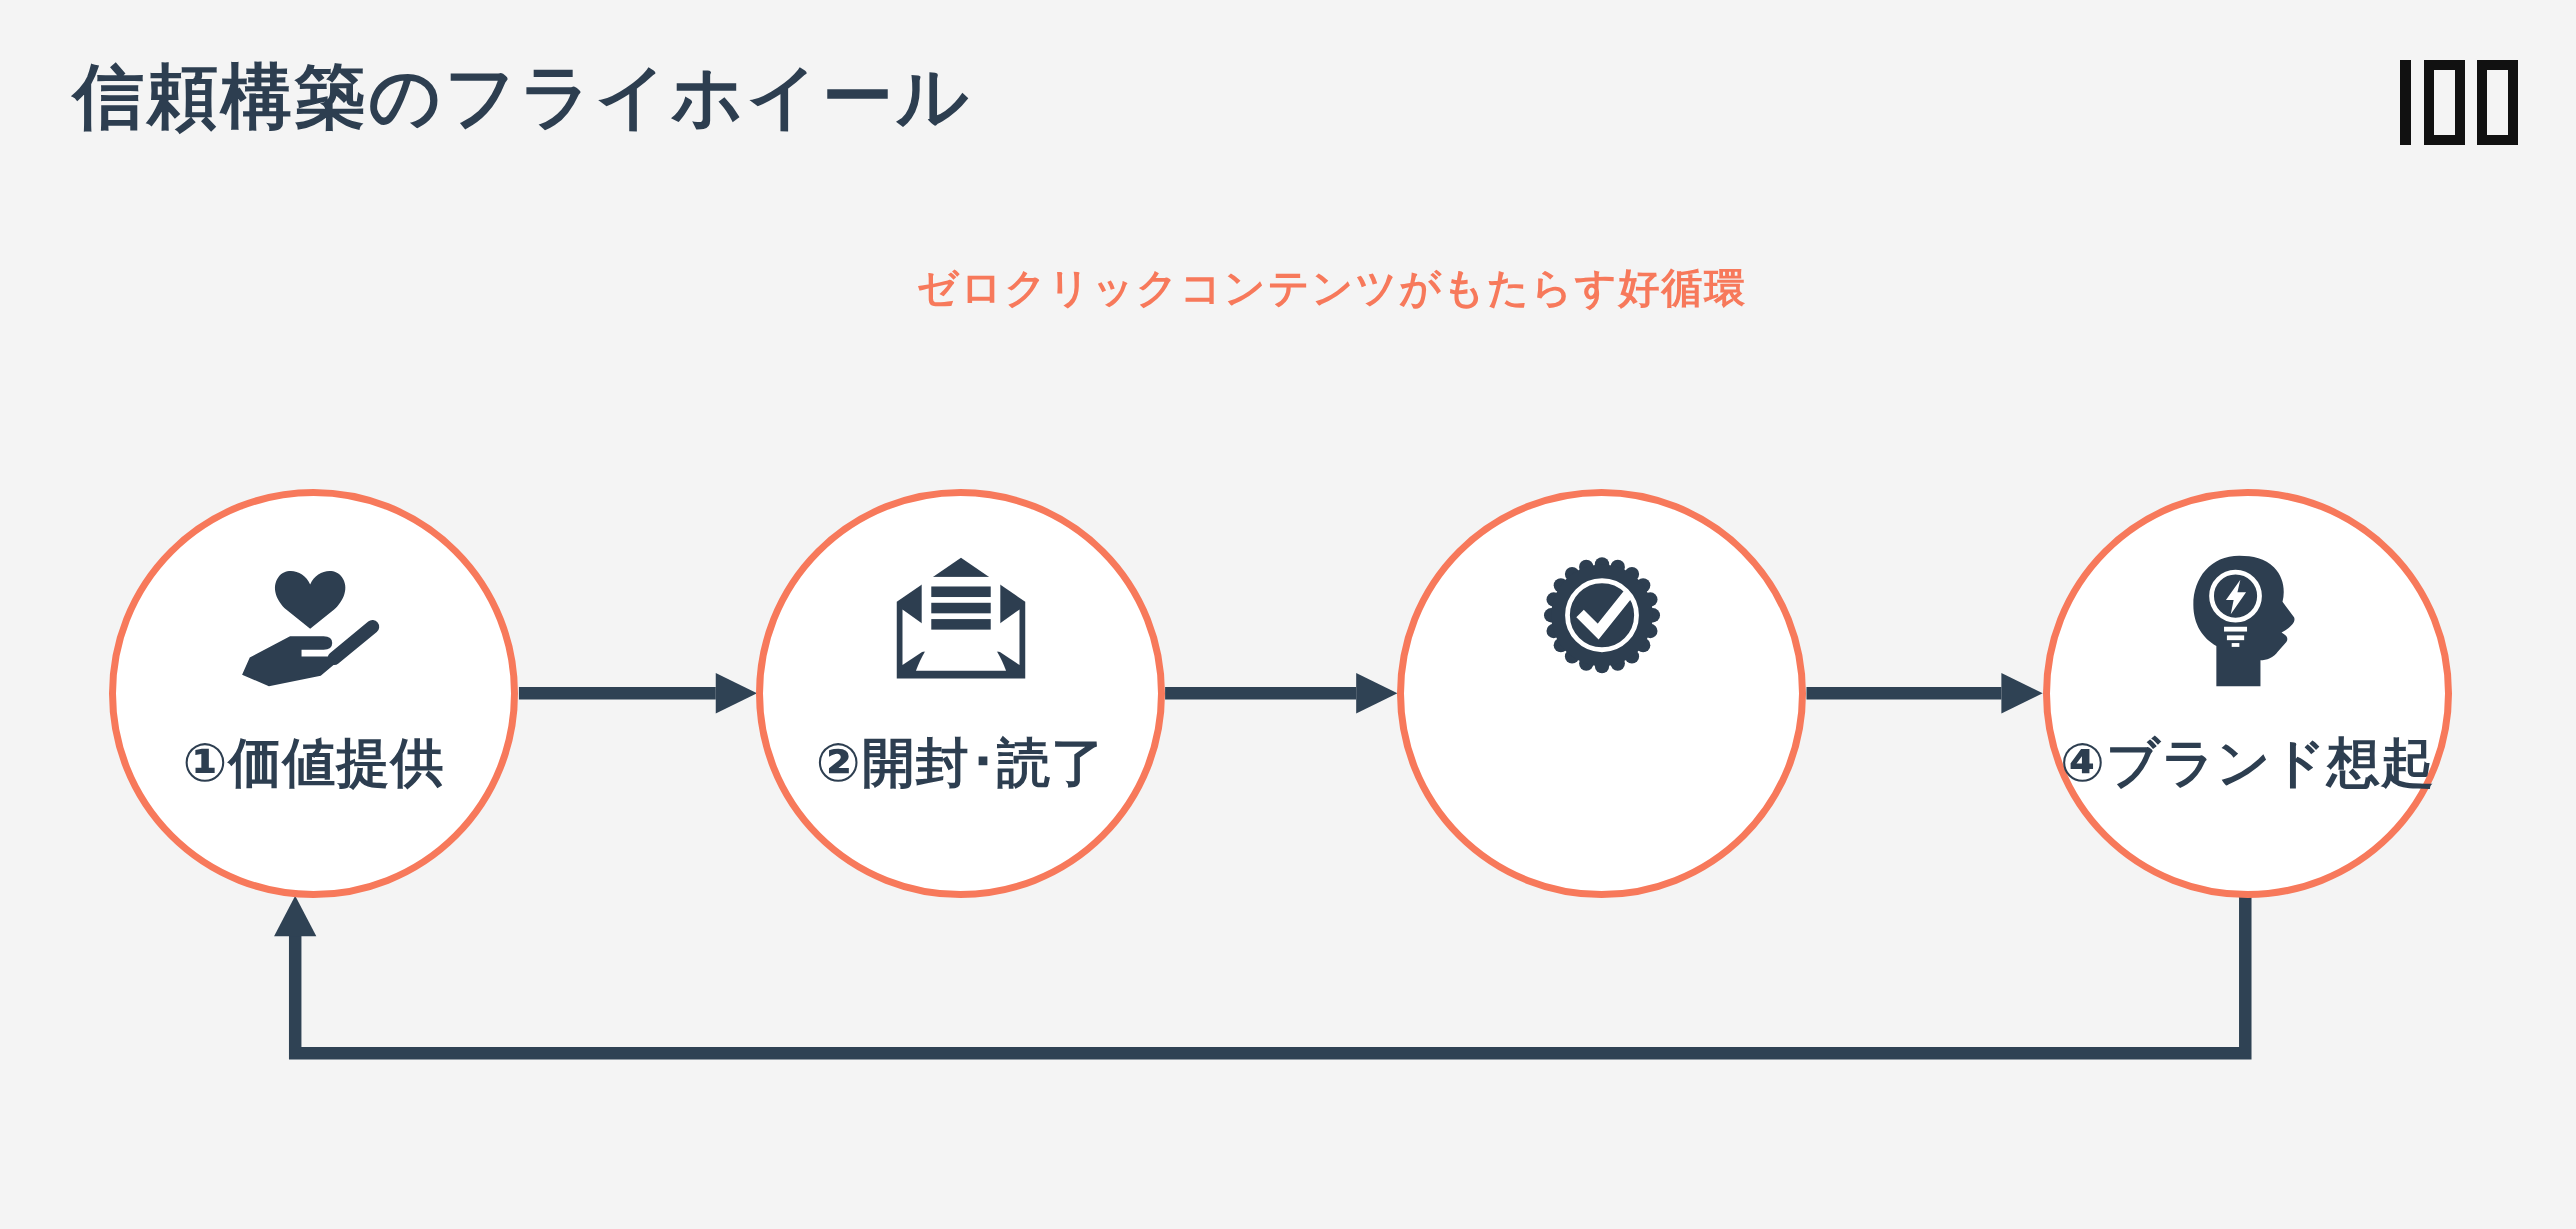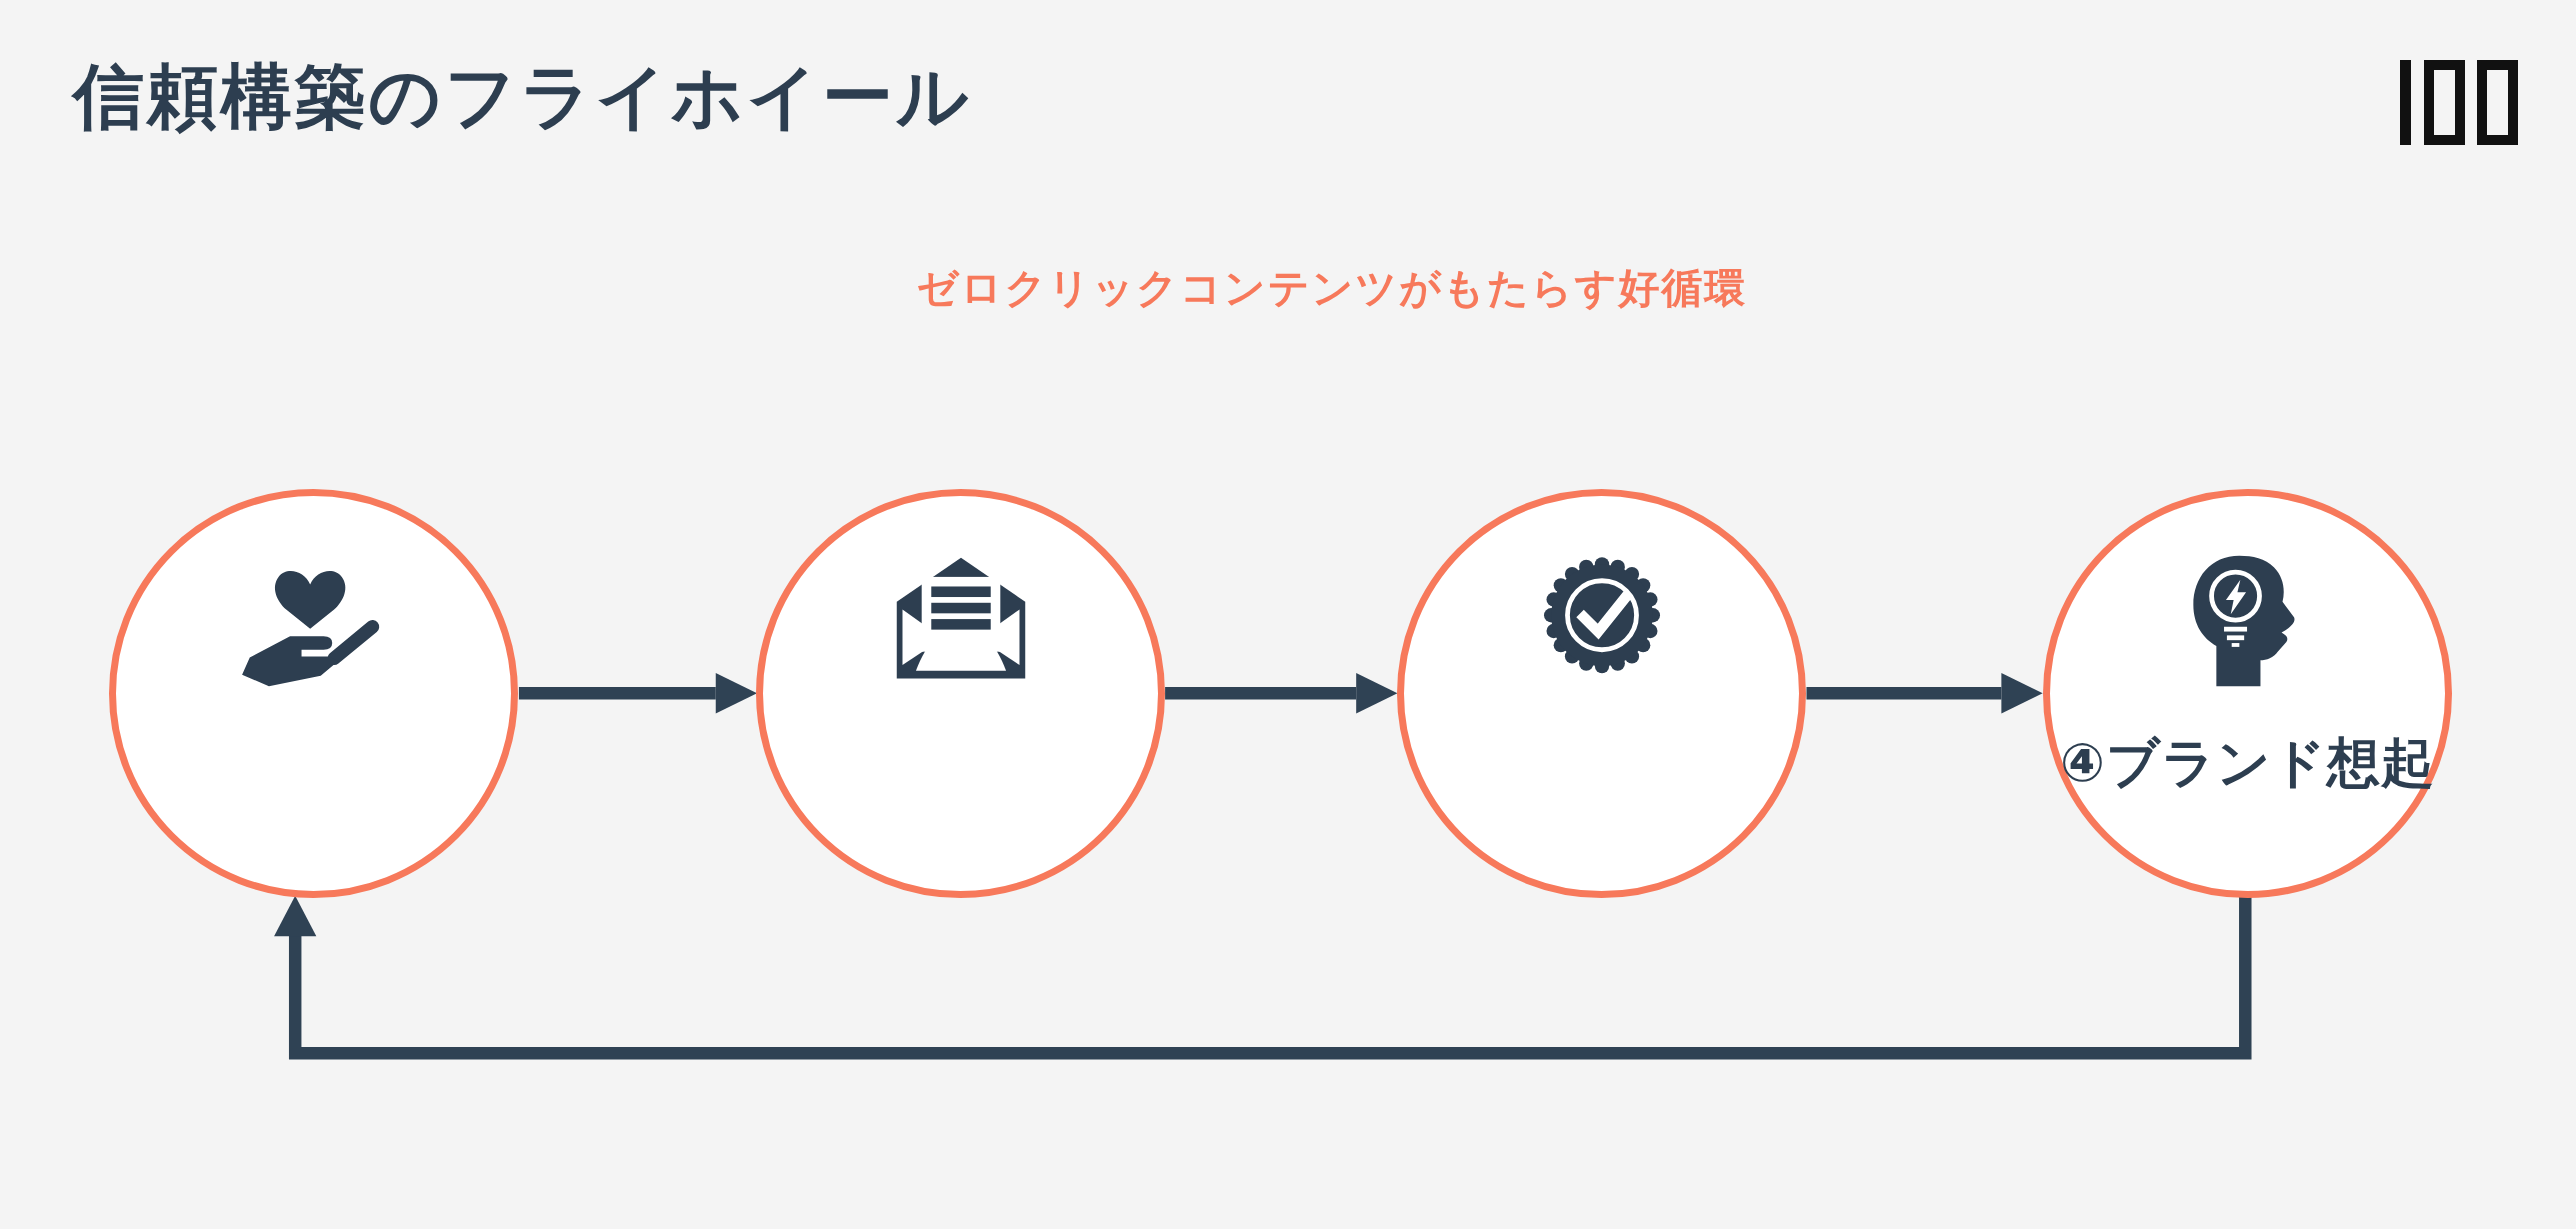--- a/index.html
+++ b/index.html
@@ -93,33 +93,35 @@
       <polygon class="arrow-head" points="285,975 329,975 307,933"></polygon>
     </g>
   </svg>
 
   <div class="node" style="left:109px;">
     <svg class="node-icon" viewBox="0 0 170 160" xmlns="http://www.w3.org/2000/svg" aria-label="hand-heart-icon">
       <path class="fill-navy" d="M81 42 C75 27 56 23 48 34 C40 45 46 59 56 68 L81 88 L106 68 C116 59 122 45 114 34 C106 23 87 27 81 42 Z"></path>
       <line class="stroke-navy" x1="146" y1="86" x2="106" y2="119" stroke-width="14" stroke-linecap="round"></line>
       <path class="fill-navy" d="M18 118 L60 96 L95 96 Q104 96 104 103 Q104 110 95 110 L72 110 L72 117 L101 117 L110 122 L92 137 L38 148 L10 136 Z"></path>
     </svg>
+    <div class="node-label">①価値提供</div>
   </div>
 
   <div class="node" style="left:756px;">
     <svg class="node-icon" viewBox="0 0 170 160" xmlns="http://www.w3.org/2000/svg" aria-label="open-envelope-icon">
       <path class="fill-navy" d="M18 60 L85 14 L152 60 L152 140 L18 140 Z"></path>
       <rect class="fill-white" x="44" y="34" width="82" height="78"></rect>
       <rect class="fill-navy" x="54" y="44" width="62" height="11"></rect>
       <rect class="fill-navy" x="54" y="61" width="62" height="11"></rect>
       <rect class="fill-navy" x="54" y="78" width="62" height="11"></rect>
       <polygon class="fill-white" points="24,68 66,98 24,126"></polygon>
       <polygon class="fill-white" points="146,68 104,98 146,126"></polygon>
       <path class="fill-white" d="M38 132 C50 100 64 90 85 90 C106 90 120 100 132 132 Z"></path>
     </svg>
+    <div class="node-label">②開封･読了</div>
   </div>
 
   <div class="node" style="left:1397px;">
     <svg class="node-icon" viewBox="0 0 170 160" xmlns="http://www.w3.org/2000/svg" aria-label="badge-check-icon">
       <g class="fill-navy">
         <circle cx="138" cy="74" r="7.5"></circle>
           <circle cx="135.4" cy="90.4" r="7.5"></circle>
         <circle cx="127.9" cy="105.2" r="7.5"></circle>
           <circle cx="116.2" cy="116.9" r="7.5"></circle>
         <circle cx="101.4" cy="124.4" r="7.5"></circle>

